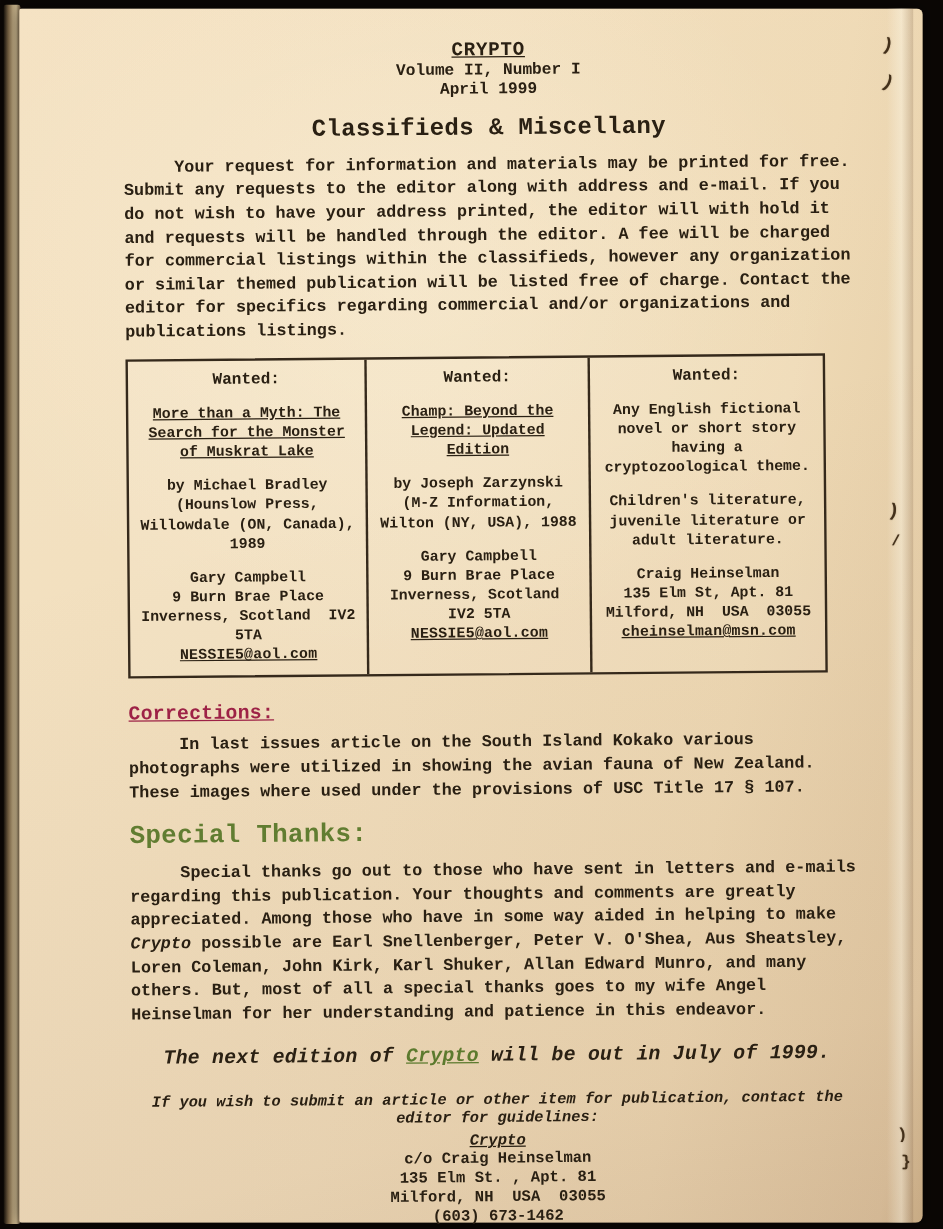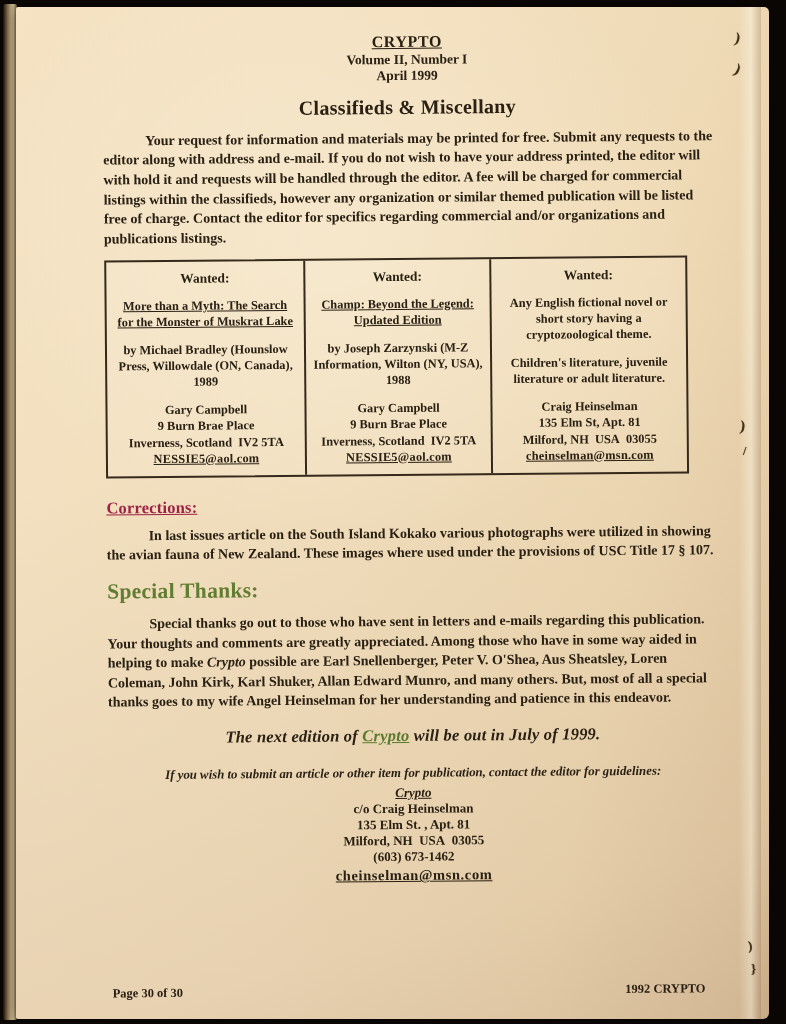--- a/index.html
+++ b/index.html
@@ -1,21 +1,21 @@
 <!DOCTYPE html>
 <html><head>
 <meta charset="utf-8">
 <style>
   html,body { margin:0; padding:0; background:#090604; }
   * { box-sizing:border-box; }
 
   .photo {
     position:relative; width:786px; height:1024px; margin:0 auto;
     background:#0b0705; overflow:hidden;
-    font-family:Liberation Serif, serif;
+    font-family:Liberation Mono, monospace;
   }
 
   
   .stack-edge {
     position:absolute; left:3px; top:4px; width:14px; height:1016px;
     background:linear-gradient(to right,#15100a 0%,#7c6647 30%,#bba67f 55%,#cab68e 75%,#6e5b41 100%);
     border-radius:2px;
   }
 
   .page {

